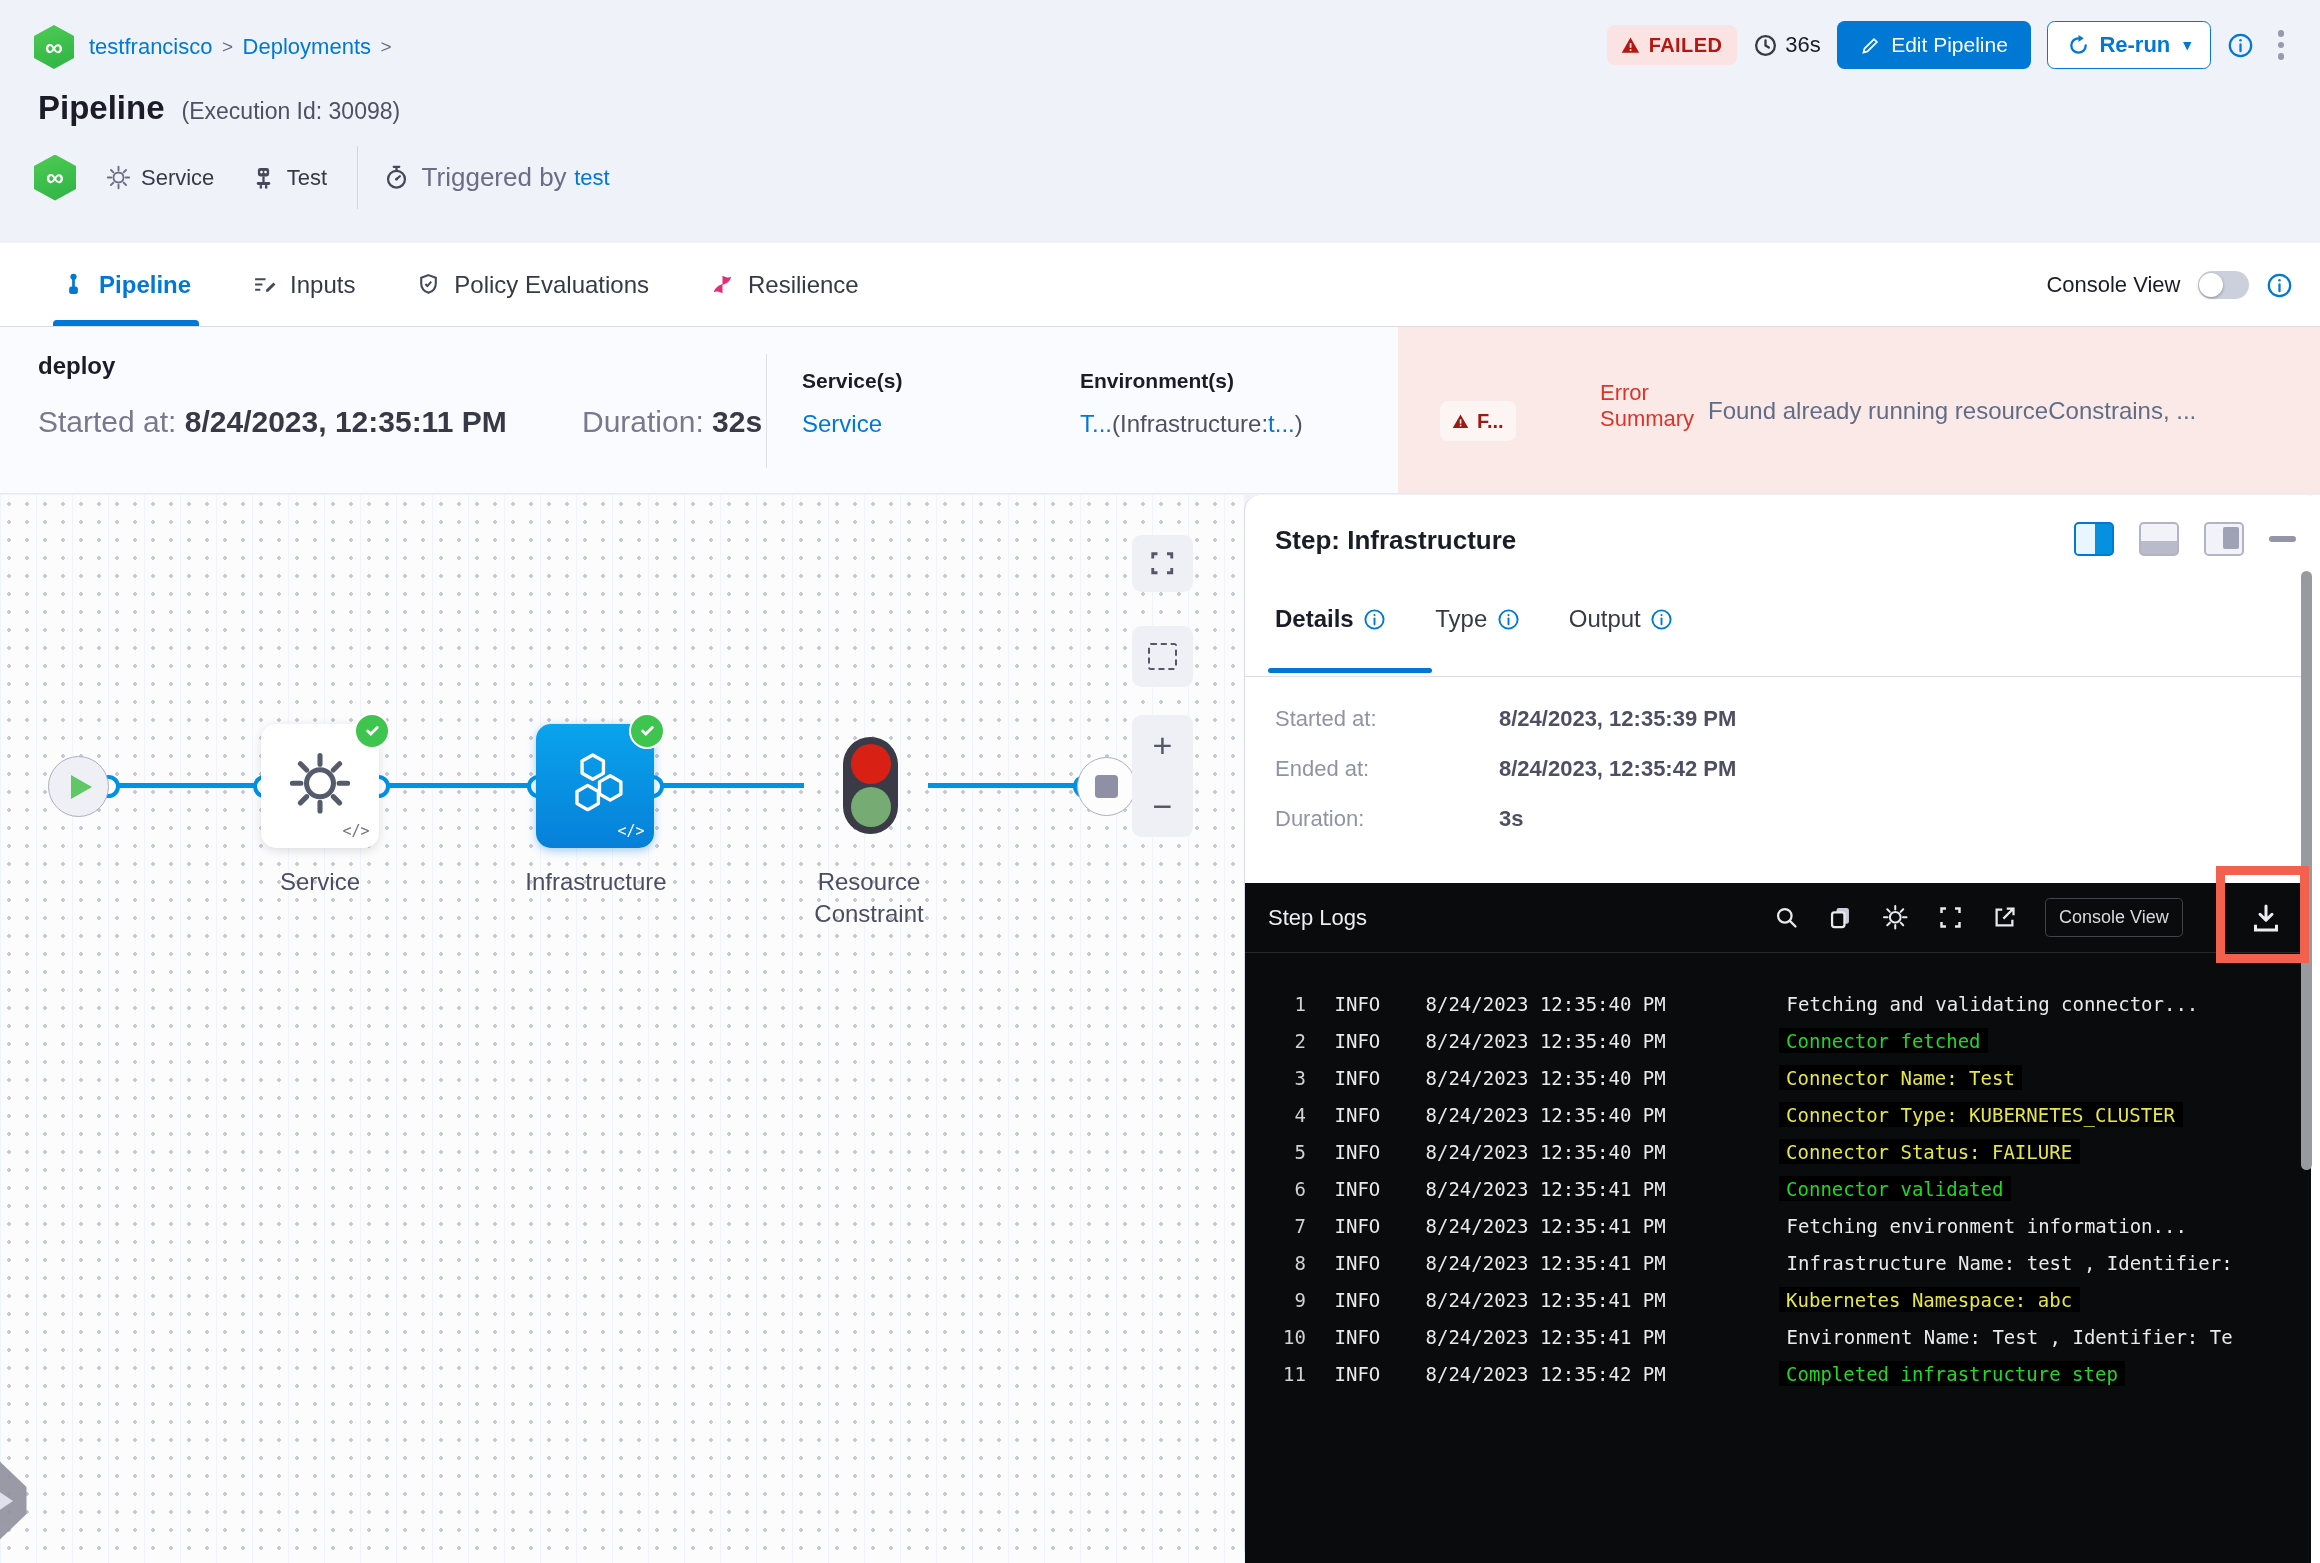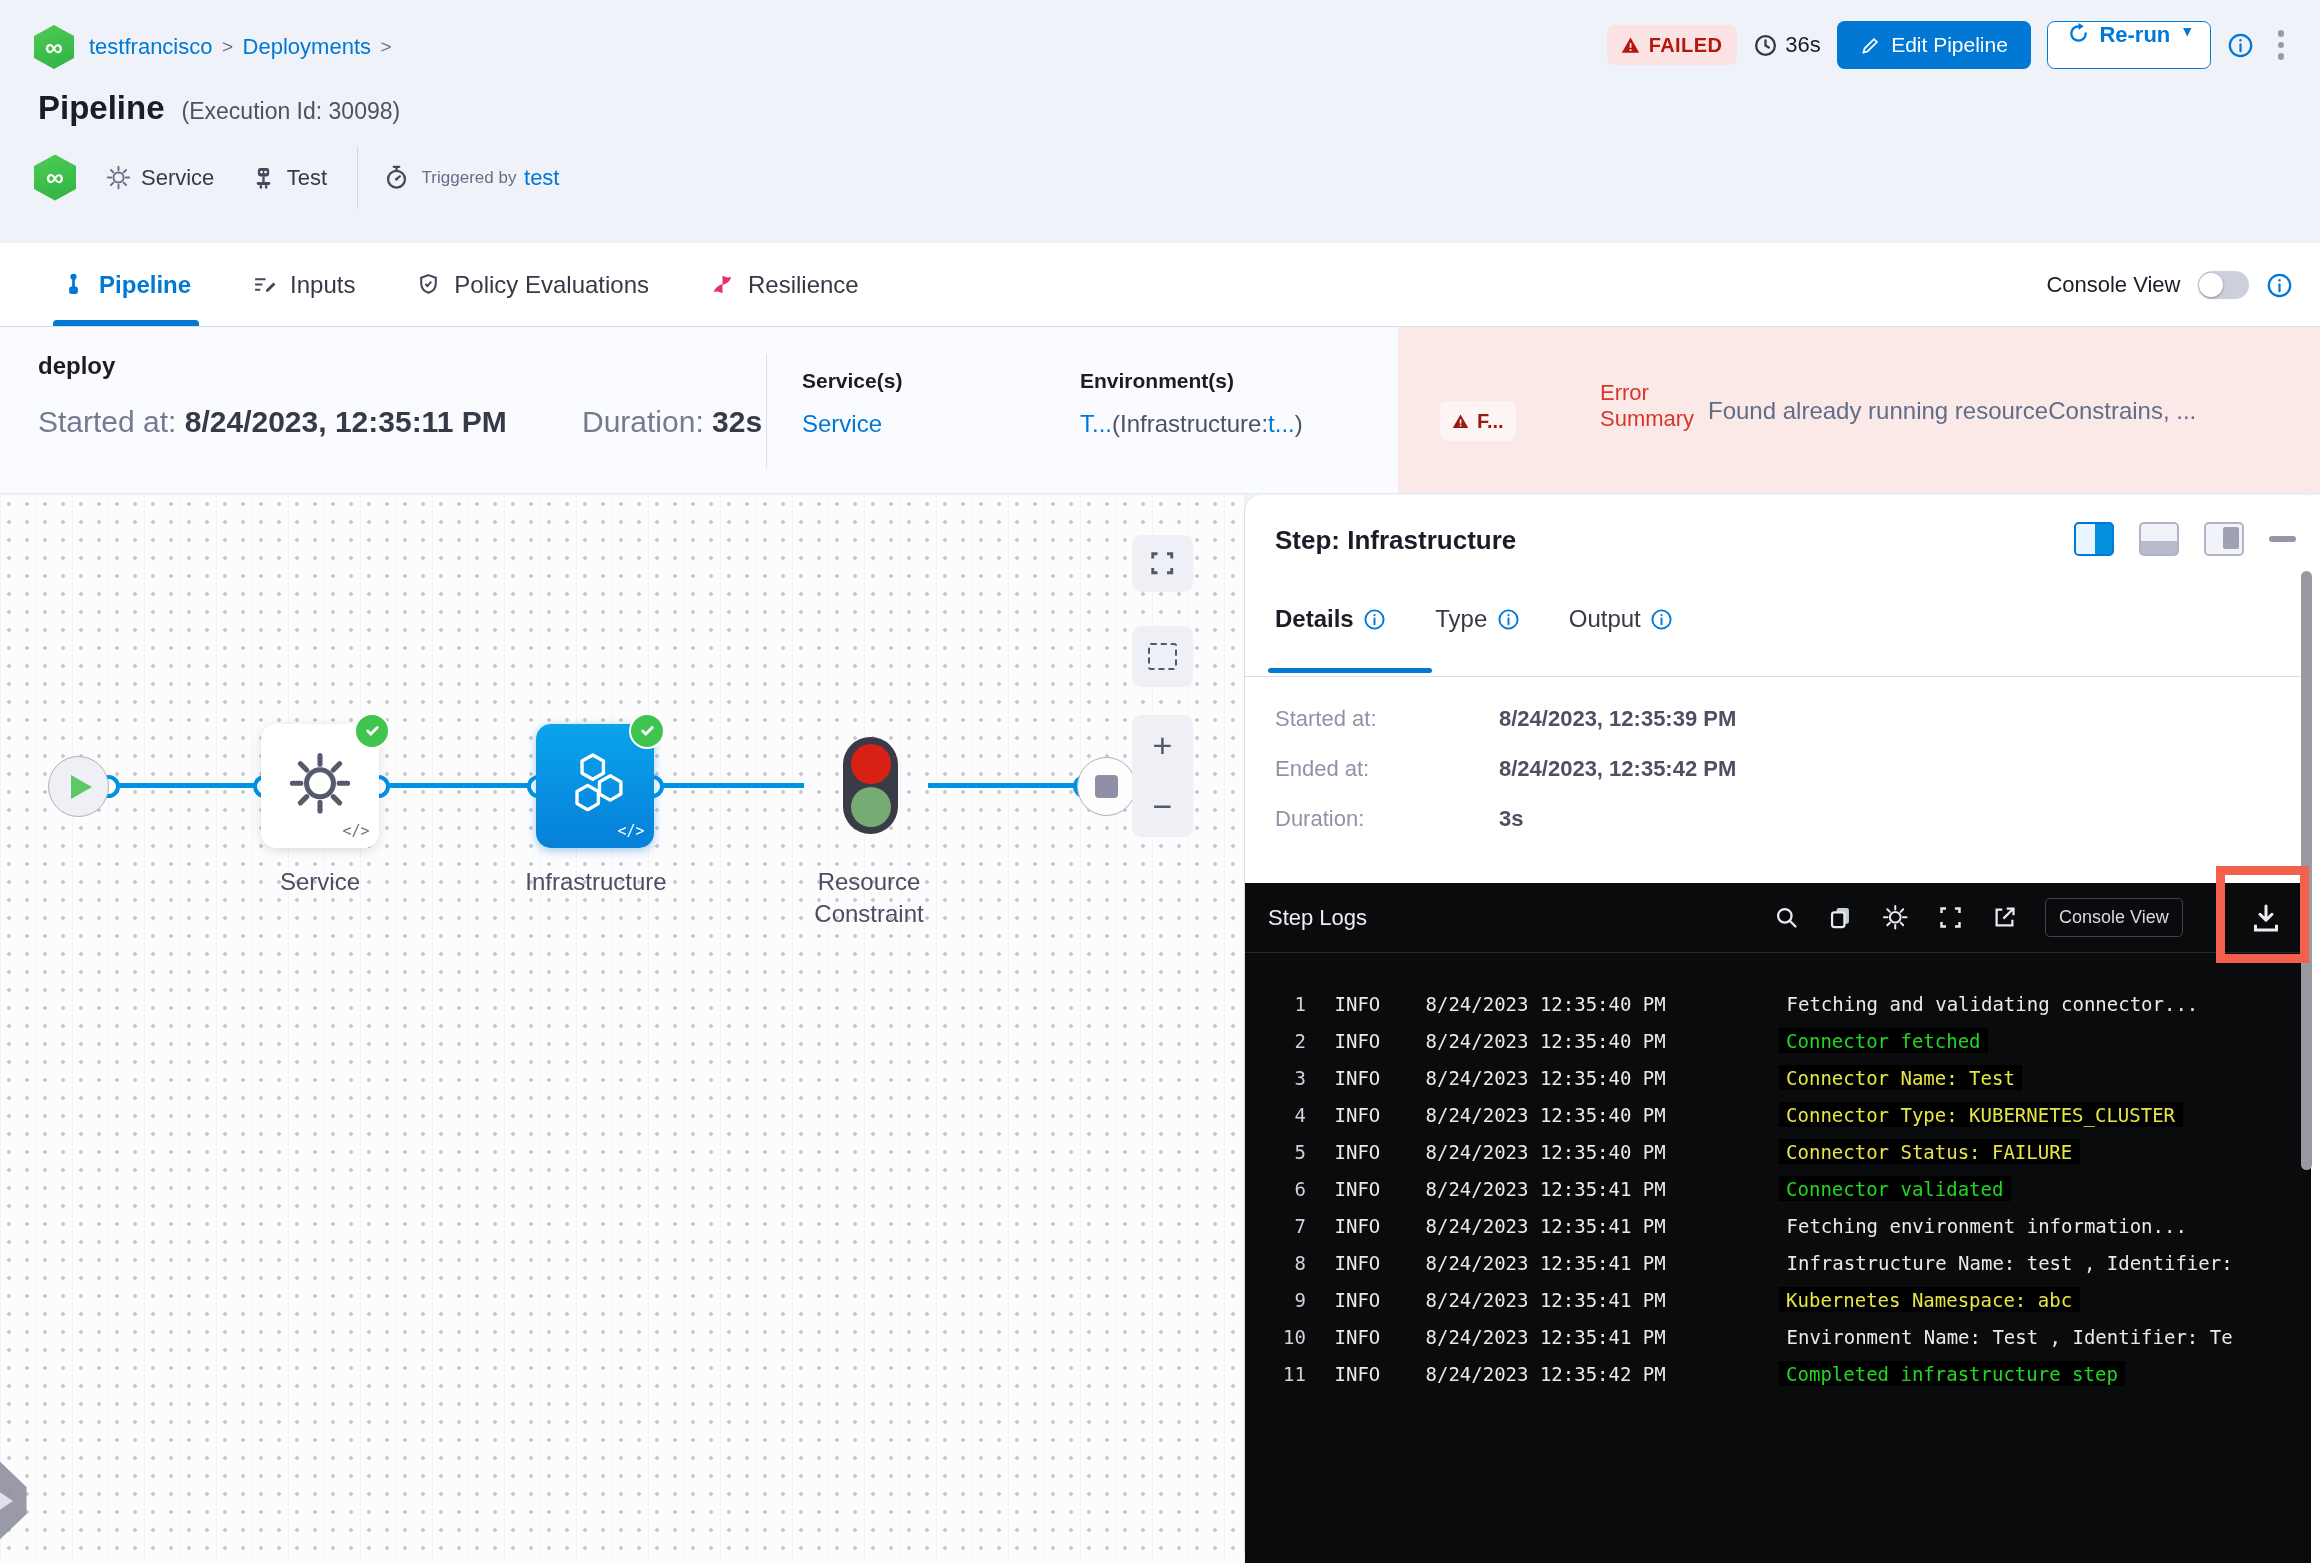--- a/index.html
+++ b/index.html
@@ -16,34 +16,34 @@
   .crumbs { font-size:22px; color:#0278d5; display:flex; gap:9.5px; align-items:center; }
   .crumbs a { color:#0278d5; text-decoration:none; cursor:pointer; }
   .crumbs .sep { color:#6b6d85; font-size:19px; }
 
   .top-actions { position:absolute; right:29px; top:21px; display:flex; align-items:center; gap:16px; height:48px; }
   .failed-badge { display:flex; align-items:center; gap:8.6px; background:#fbe3e3; border-radius:7.6px; padding:8.6px 14.3px;
     color:#b41710; font-weight:bold; font-size:20px; letter-spacing:0.4px; }
   .dur36 { display:flex; align-items:center; gap:7.6px; font-size:22px; color:#1c1c28; }
   .btn-primary { display:flex; align-items:center; gap:10.5px; background:#0278d5; color:#fff; font-size:21px;
     border:none; border-radius:7.6px; height:48px; padding:0 23px; cursor:pointer; }
-  .btn-outline { display:flex; gap:9.5px; background:#fff; color:#0278d5; font-size:22px; font-weight:600;
+  .btn-outline { display:flex; align-items:center; gap:9.5px; background:#fff; color:#0278d5; font-size:22px; font-weight:600;
     border:1.9px solid #0278d5; border-radius:7.6px; height:48px; padding:0 19px; cursor:pointer; }
   .btn-outline .caret { font-size:15px; margin-left:3.8px; }
   .kebab { display:flex; flex-direction:column; gap:4.8px; padding:3.8px 7.6px; cursor:pointer; }
   .kebab i { width:6.7px; height:6.7px; border-radius:50%; background:#9899ad; }
 
   .title-row { position:absolute; left:38px; top:89px; display:flex; align-items:baseline; gap:17px; }
   .page-title { font-size:33px; font-weight:bold; color:#1c1c28; }
   .exec-id { font-size:23px; color:#4f5162; }
 
   .meta-row { position:absolute; left:34px; top:150px; display:flex; align-items:center; height:55px; }
   .meta-row .lbl { font-size:22px; color:#383946; }
   .meta-divider { width:1px; height:63px; background:#d4d6e0; margin:0 25px 0 30px; }
-  .triggered-lbl { color:#6b6d85; font-size:17px; }
+  .triggered-lbl { color:#6b6d85; font-size:26px; }
   .triggered-user { color:#0278d5; font-size:22px; margin-left:7.6px; }
 
   
   .tabbar { position:absolute; left:0; top:243px; width:2321px; height:84px; background:#fff;
     border-bottom:1.9px solid #d9dbe5; display:flex; align-items:stretch; padding-left:57px; }
   .tab { position:relative; display:flex; align-items:center; gap:13.3px; font-size:24px; color:#383946;
     margin-right:53px; cursor:pointer; padding:0 3.8px; }
   .tab.active { color:#0278d5; font-weight:bold; }
   .tab.active::after { content:""; position:absolute; left:-3.8px; right:-3.8px; bottom:0; height:5.7px;
     background:#0278d5; border-radius:3.8px 3.8px 0 0; }

